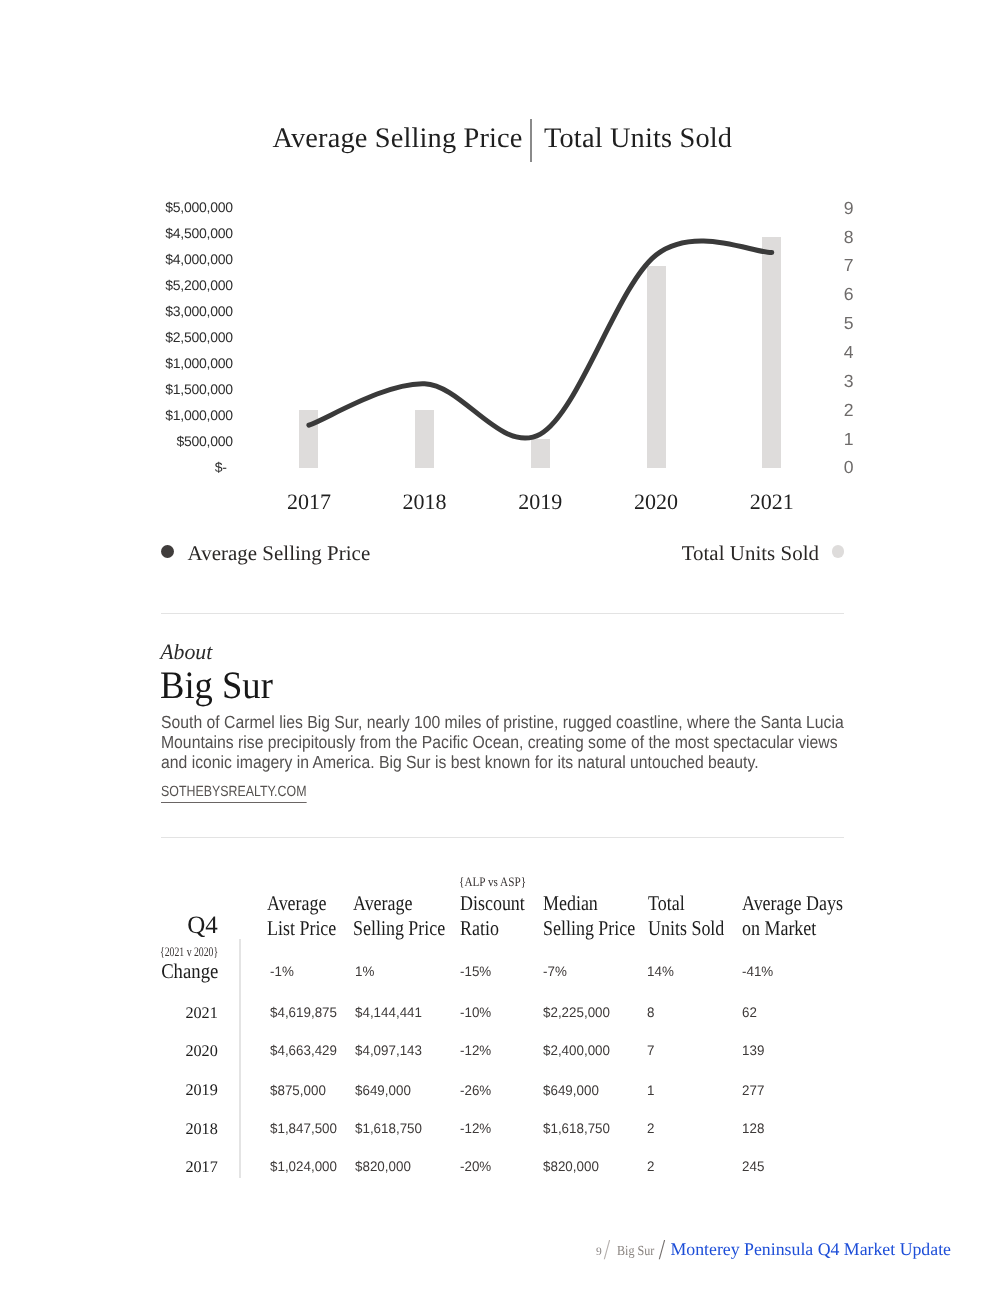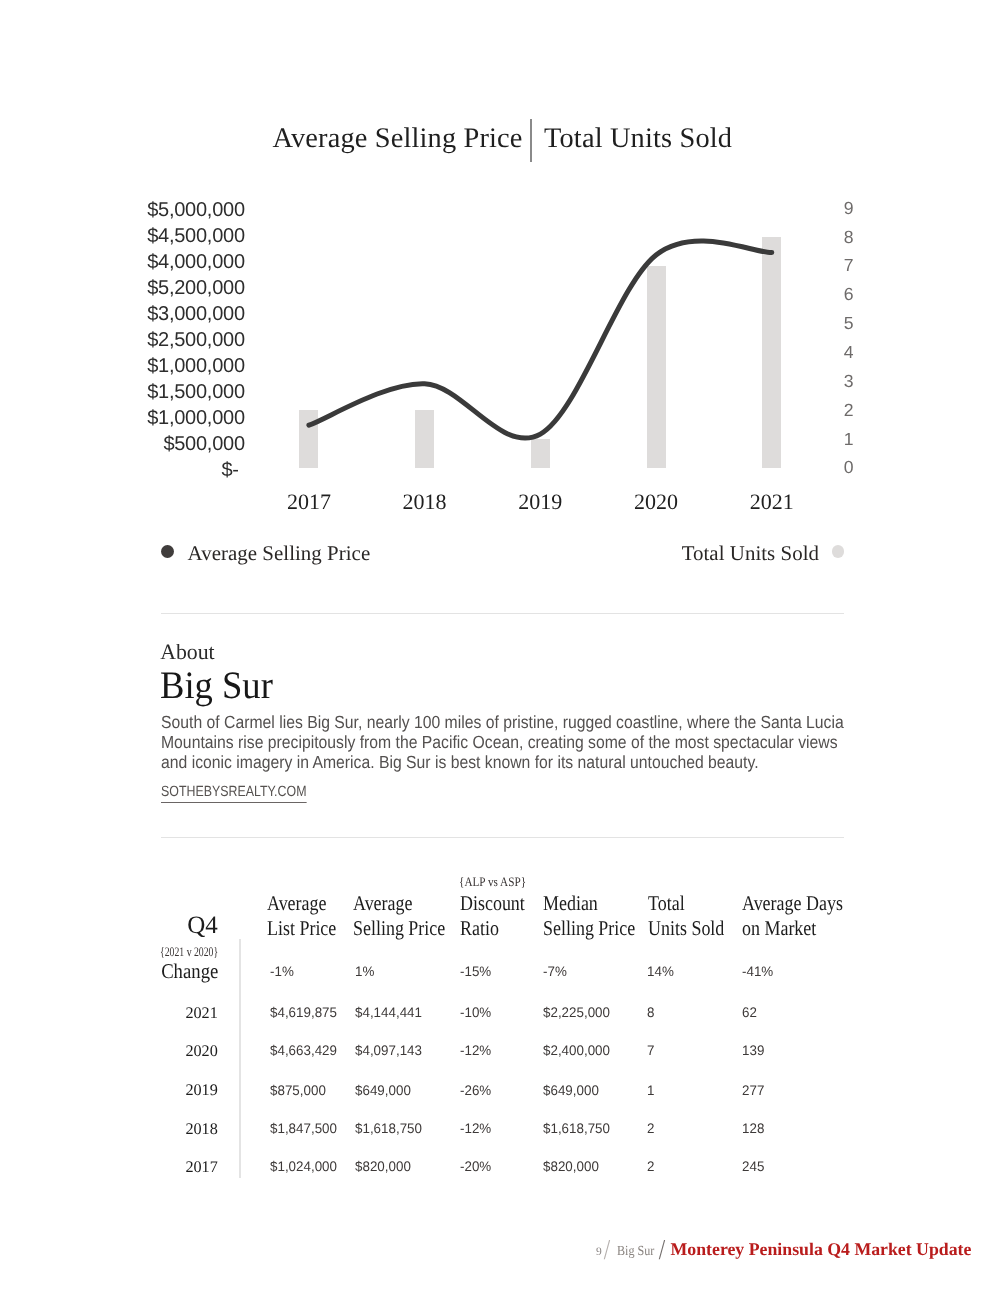--- a/index.html
+++ b/index.html
@@ -12,43 +12,43 @@
   
   #chart-title{position:absolute;left:0;top:0;width:1000px;height:200px;
       font-family:"Liberation Serif",serif;font-size:28.4px;color:#1f1f1f;
       line-height:1;white-space:nowrap;letter-spacing:0.15px;}
   #chart-title .t{position:absolute;top:125.3px;}
   #chart-title .divider{position:absolute;left:530.4px;top:118.8px;width:1.7px;height:43.2px;
       background:#8a8a8a;}
 
   
   #chart{position:absolute;left:0;top:0;width:1000px;height:520px;}
-  .ylab{position:absolute;left:12px;width:232.8px;text-align:right;
+  .ylab{position:absolute;left:0;width:232.8px;text-align:right;
         font-family:"Liberation Sans",sans-serif;
-        font-size:20px;color:#2d2d2d;white-space:nowrap;line-height:1;letter-spacing:-0.25px;}
+        font-size:14px;color:#2d2d2d;white-space:nowrap;line-height:1;letter-spacing:-0.25px;}
   .ylab.zero{padding-right:6.1px;box-sizing:border-box;}
   .rlab{position:absolute;left:843.7px;text-align:left;
         font-family:"Liberation Sans",sans-serif;
         font-size:17.6px;color:#6e6b6a;white-space:nowrap;line-height:1;}
   .xlab{position:absolute;text-align:center;font-family:"Liberation Serif",serif;
         font-size:22px;color:#1f1f1f;white-space:nowrap;line-height:1;}
   .bar{position:absolute;background:#dedede;}
   #chart-line{position:absolute;left:0;top:0;}
 
   
   #legend{position:absolute;left:0;top:0;width:1000px;height:600px;}
   .lg-dot{position:absolute;border-radius:50%;}
   .lg-txt{position:absolute;font-family:"Liberation Serif",serif;font-size:20.9px;
         color:#2a2726;white-space:nowrap;line-height:1;letter-spacing:0.04px;}
 
   hr.rule{position:absolute;left:161px;width:683px;height:1px;border:0;margin:0;background:#e3e3e3;}
 
   
   #about-eyebrow{position:absolute;left:160.2px;top:641.5px;font-family:"Liberation Serif",serif;
-      font-size:21.8px;color:#2b2b2b;line-height:1;}
+      font-style:italic;font-size:21.8px;color:#2b2b2b;line-height:1;}
   #about-heading{position:absolute;left:160px;top:666.5px;font-family:"Liberation Serif",serif;
       font-size:38.8px;color:#171717;line-height:1;
       transform:scaleX(0.943);transform-origin:0 50%;}
   #about-body{position:absolute;left:161px;top:711.8px;width:763px;
       font-family:"Liberation Sans",sans-serif;font-size:17.6px;line-height:20.25px;color:#53504f;
       transform:scaleX(0.895);transform-origin:0 0;}
   #about-link{position:absolute;left:160.9px;top:785.2px;font-family:"Liberation Sans",sans-serif;
       font-size:14.8px;color:#55514f;line-height:1;display:inline-block;
       text-decoration:none;cursor:pointer;
       transform:scaleX(0.837);transform-origin:0 0;
@@ -74,21 +74,21 @@
   #footer{position:absolute;left:560px;top:1230px;width:440px;height:50px;white-space:nowrap;
       font-family:"Liberation Serif",serif;color:#1f1f1f;}
   #footer span{position:absolute;line-height:1;}
   #footer .pg{font-size:11.5px;color:#8d8886;left:36.1px;top:16.6px;}
   #footer .sl{font-size:28.8px;color:#b5b0ae;left:43.2px;top:6.4px;
       transform:scaleX(0.8);transform-origin:50% 50%;}
   #footer .sec{font-size:13.9px;color:#89837f;left:56.5px;top:14.5px;
       transform:scaleX(0.872);transform-origin:0 50%;}
   #footer .sl2{font-size:28.8px;color:#726d6b;left:97.5px;top:6.4px;
       transform:scaleX(0.8);transform-origin:50% 50%;}
-  #footer .ttl{font-size:17.8px;color:#b91c1c;left:110.5px;top:11.3px;font-weight:bold;}
+  #footer .ttl{font-size:17.8px;color:#1d4ed8;left:110.5px;top:11.3px;}
 </style>
 </head>
 <body>
 
 <div class="page">
 
   <div id="chart-title">
     <span class="t" style="left:272.4px">Average Selling Price</span>
       <span class="divider"></span>
       <span class="t" style="left:544px">Total Units Sold</span>

